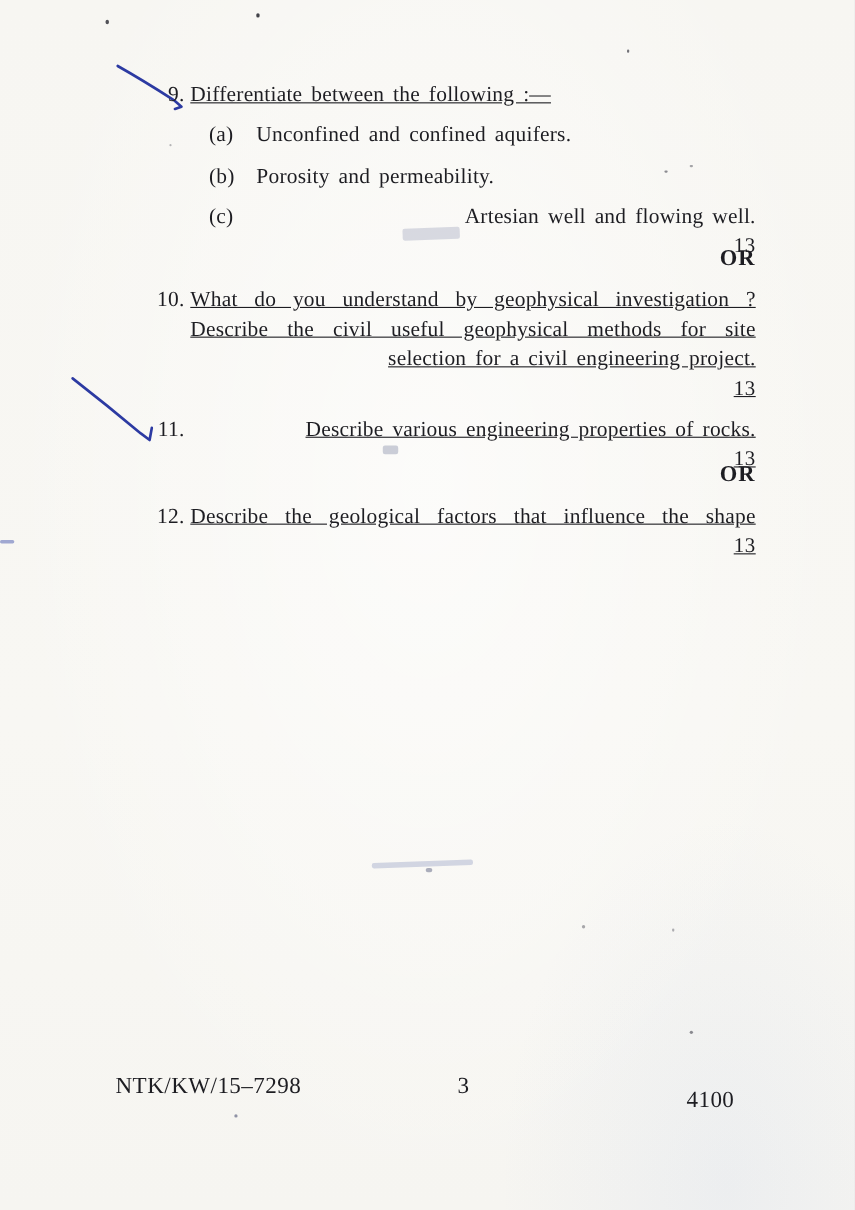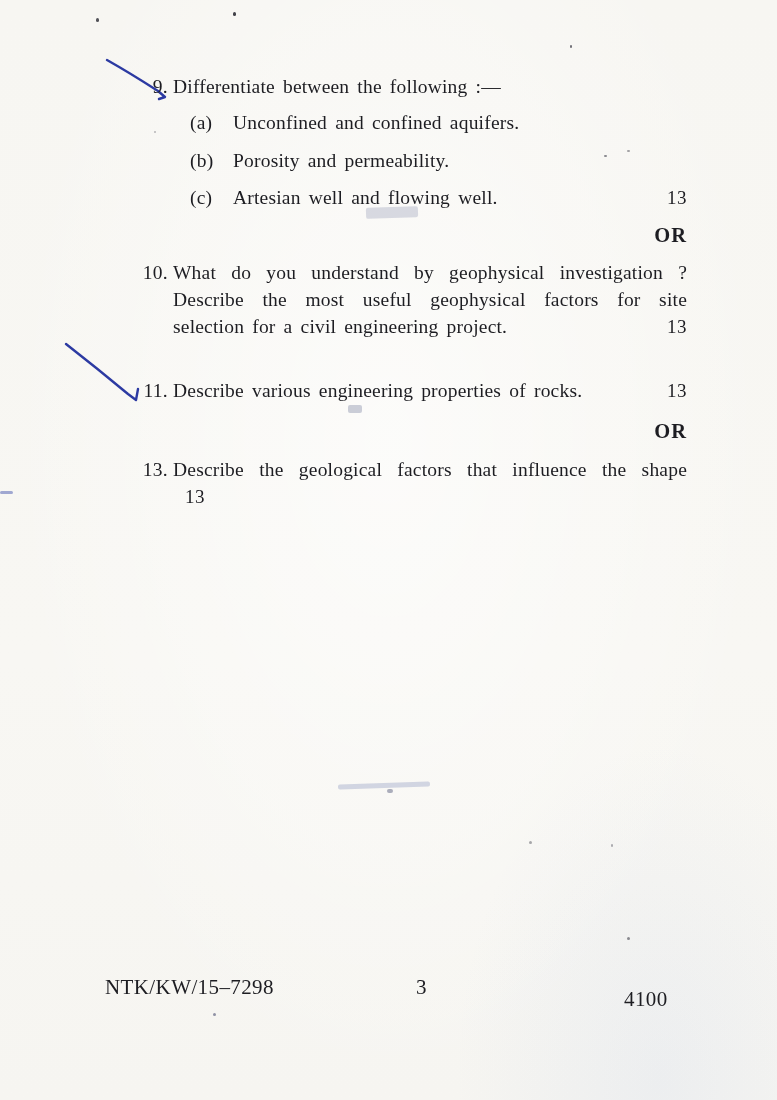--- a/index.html
+++ b/index.html
@@ -35,30 +35,32 @@
     font-size: 19.5px;
     line-height: 27px;
     letter-spacing: 0.3px;
   }
   .qbody {
     flex: 1 1 auto;
     font-size: 19.5px;
     line-height: 27px;
     word-spacing: 3px;
     letter-spacing: 0.2px;
+    text-decoration: underline;
   }
   .line { display: block; }
   .just {
     text-align: justify;
     text-align-last: justify;
   }
   .lastline {
     display: flex;
     justify-content: space-between;
     align-items: flex-end;
+    flex-direction: column;
   }
   .marks {
     font-size: 19px;
     letter-spacing: 0.5px;
     padding-left: 12px;
     white-space: nowrap;
   }
   .subrow {
     position: absolute;
     left: 190px;
@@ -134,40 +136,40 @@
       <span class="marks">13</span>
     </span>
   </div>
 
   <div class="or-row" style="top:224px">OR</div>
 
   <div class="qrow" style="top:259px">
     <span class="qnum">10.</span>
     <span class="qbody">
       <span class="line just">What do you understand by geophysical investigation ?</span>
-      <span class="line just">Describe the most useful geophysical factors for site</span>
+      <span class="line just">Describe the civil useful geophysical methods for site</span>
       <span class="line lastline">
         <span>selection for a civil engineering project.</span>
         <span class="marks">13</span>
       </span>
     </span>
   </div>
 
   <div class="qrow" style="top:377px">
     <span class="qnum">11.</span>
     <span class="qbody lastline">
       <span>Describe various engineering properties of rocks.</span>
       <span class="marks">13</span>
     </span>
   </div>
 
   <div class="or-row" style="top:420px">OR</div>
 
   <div class="qrow" style="top:456px">
-    <span class="qnum">13.</span>
+    <span class="qnum">12.</span>
     <span class="qbody">
       <span class="line just">Describe the geological factors that influence the shape</span>
       <span class="line lastline">
         <span class="marks">13</span>
       </span>
     </span>
   </div>
 
   <div class="footer-item" style="left:105px; top:975px">NTK/KW/15–7298</div>
   <div class="footer-item" style="left:416px; top:975px">3</div>

